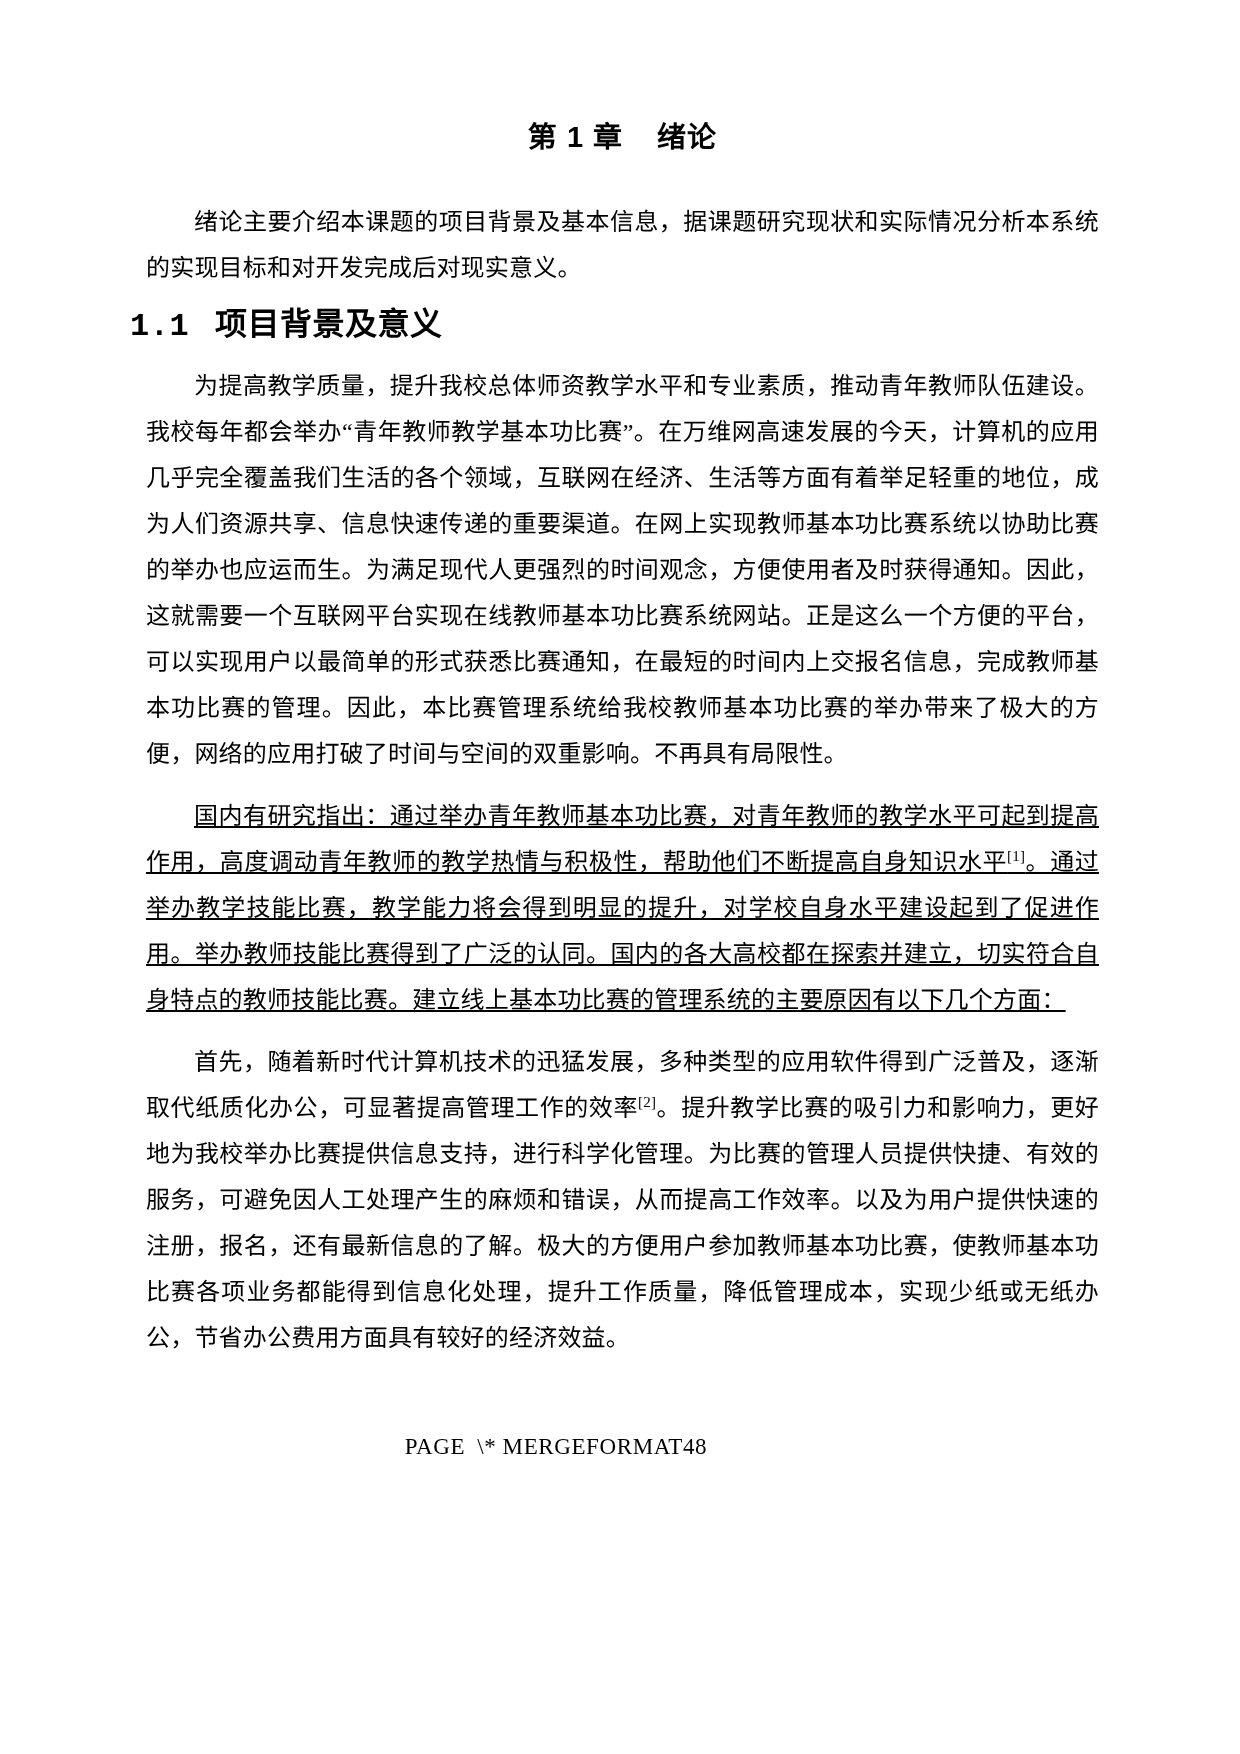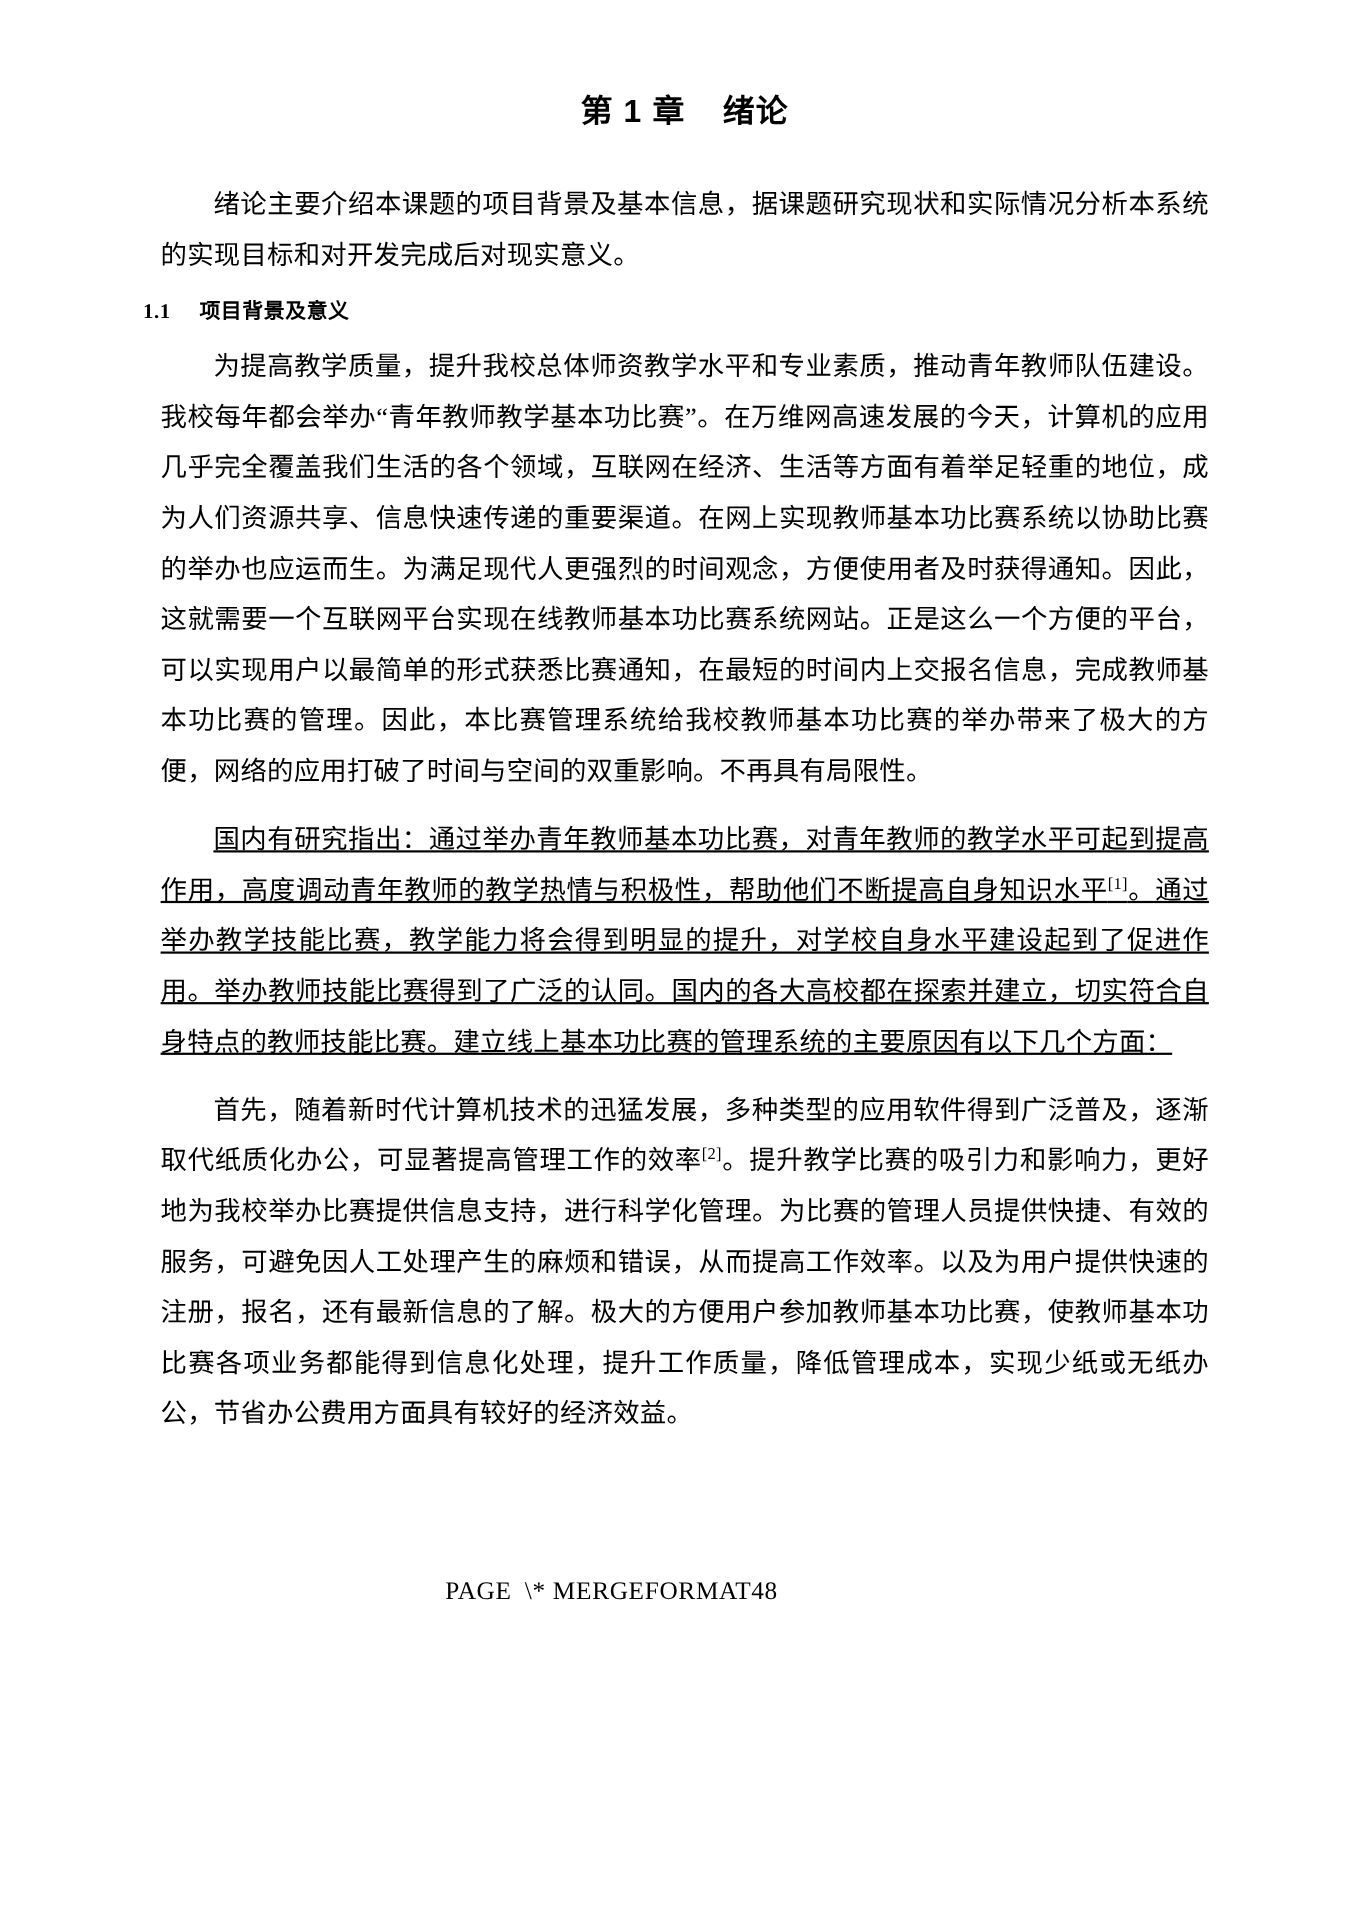--- a/index.html
+++ b/index.html
@@ -34,43 +34,43 @@
   }
 
   
   .chapter-title {
     text-align: center;
     font-family: "Liberation Sans", "DejaVu Sans", sans-serif;
     font-weight: bold;
     font-size: 29px;
     letter-spacing: 1px;
     margin: 0;
-    padding-top: 84px;
+    padding-top: 119px;
     line-height: 1.3;
   }
   .chapter-title .chap-gap { display: inline-block; width: 34px; }
 
   
   p.body {
     margin: 16px;
     font-size: 24px;
     line-height: 46px;
     text-align: justify;
     text-justify: inter-ideograph;
     text-indent: 2em;
     letter-spacing: 0.2px;
   }
 
   .intro-block { margin-top: 42px; }
 
   
   h2.section {
-    font-family: Liberation Serif, serif;
+    font-family: Liberation Mono, monospace;
     font-weight: bold;
-    font-size: 19px;
+    font-size: 32px;
     margin: 0;
     line-height: 1.25;
     letter-spacing: 0.5px;
   }
   h2.section .num { font-weight: bold; }
   h2.section .sec-gap { display: inline-block; width: 26px; }
 
   .sec-1-1 { margin-top: 40px; }
   .sec-1-2 { margin-top: 42px; }
 

